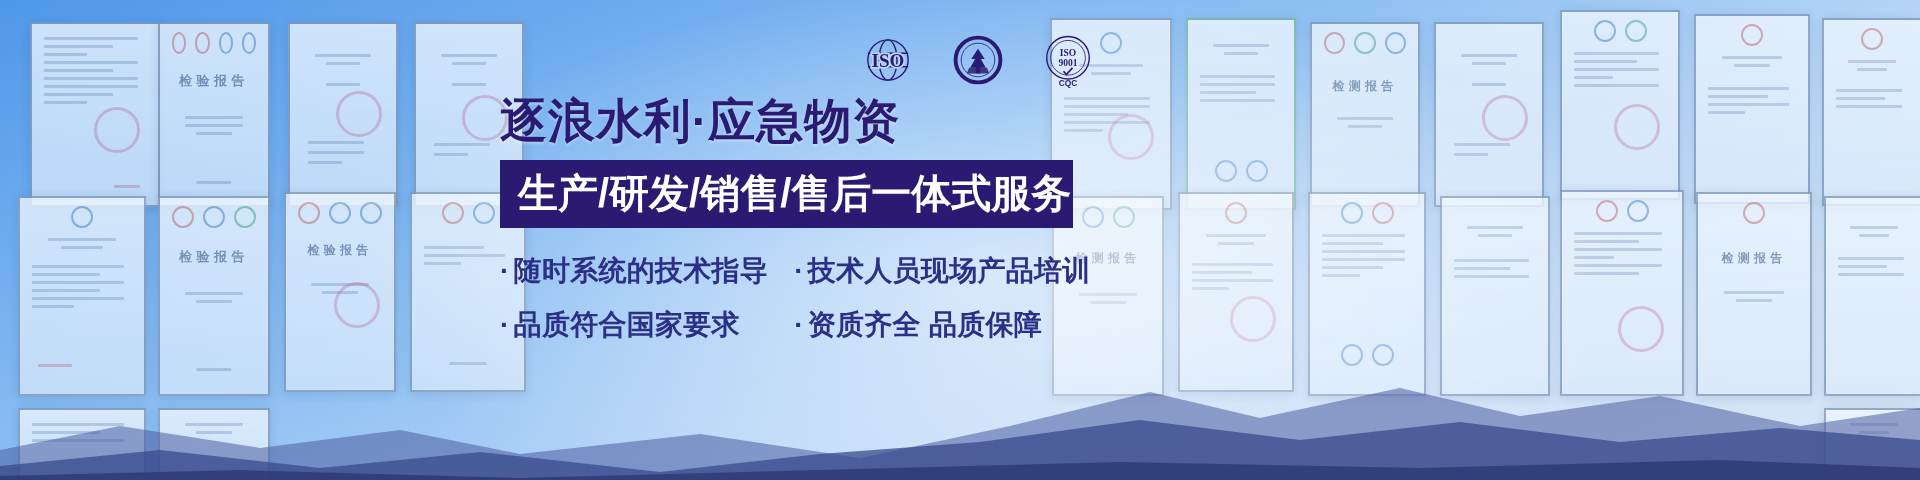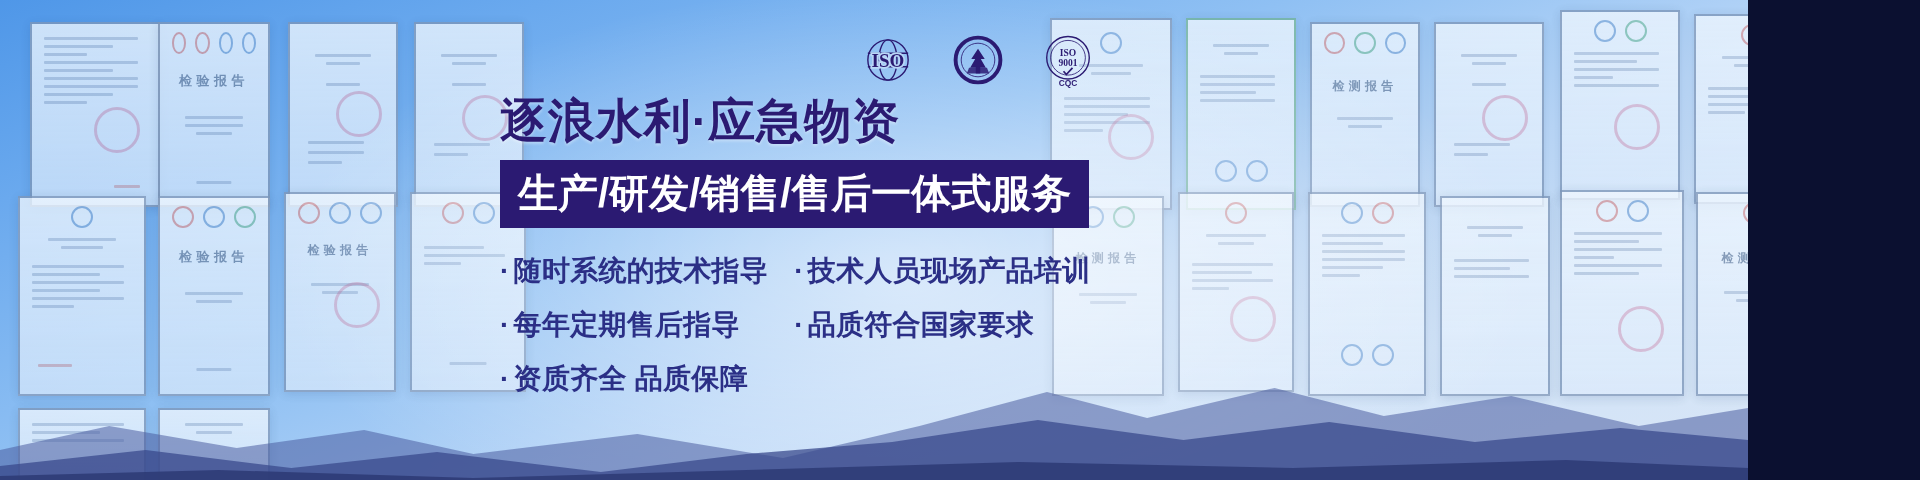--- a/index.html
+++ b/index.html
@@ -1,21 +1,21 @@
 <!DOCTYPE html>
 <html><head>
 <meta charset="utf-8">
 <style>
   * { margin:0; padding:0; box-sizing:border-box; }
   html,body { background:#0b1030; }
   body { font-family:"Liberation Sans","DejaVu Sans",sans-serif; }
 
   .banner{
     position:relative;
-    width:1748px; height:480px;
+    width:1920px; height:480px;
     overflow:hidden;
     background:linear-gradient(160deg,#4f97e8 0%, #6aa9ee 18%, #8fc0f3 42%, #b9d6f7 62%, #cfe2f8 78%, #d9e6f6 100%);
   }
   
   .glow{
     position:absolute; inset:0;
     background:radial-gradient(ellipse 900px 420px at 52% 58%, rgba(255,255,255,.55), rgba(255,255,255,0) 70%);
     pointer-events:none;
   }
 
@@ -70,21 +70,21 @@
 
   .title{
     font-size:47px; line-height:1.06; font-weight:bold;
     color:#2b1a72; letter-spacing:.02em; white-space:nowrap;
     text-shadow:0 2px 3px rgba(255,255,255,.35);
   }
   .subtitle{
     display:inline-block; margin-top:14px;
     background:#2b1a72; color:#ffffff;
     font-size:40px; font-weight:bold; line-height:1;
-    padding:13px 18px 15px 18px; white-space:nowrap;
+    padding:13px 2px 15px 18px; white-space:nowrap;
   }
   .bullets{
     margin-top:24px;
     display:grid; grid-template-columns:auto auto;
     column-gap:26px; row-gap:16px;
     justify-content:start;
   }
   .bullet{
     font-size:28px; font-weight:bold; color:#2b2f86;
     white-space:nowrap; letter-spacing:.01em;
@@ -463,19 +463,18 @@
 
   <div class="copy">
 
     <div class="title">逐浪水利·应急物资</div>
 
     <div class="subtitle">生产/研发/销售/售后一体式服务</div>
 
     <div class="bullets">
       <div class="bullet"><span class="dot">·</span><span>随时系统的技术指导</span></div>
       <div class="bullet"><span class="dot">·</span><span>技术人员现场产品培训</span></div>
-      <div class="bullet"><span class="dot">·</span><span>每年定期售后指导</span></div>
       <div class="bullet"><span class="dot">·</span><span>品质符合国家要求</span></div>
       <div class="bullet"><span class="dot">·</span><span>资质齐全 品质保障</span></div>
     </div>
   </div>
 
 </div>
 
 </body></html>

